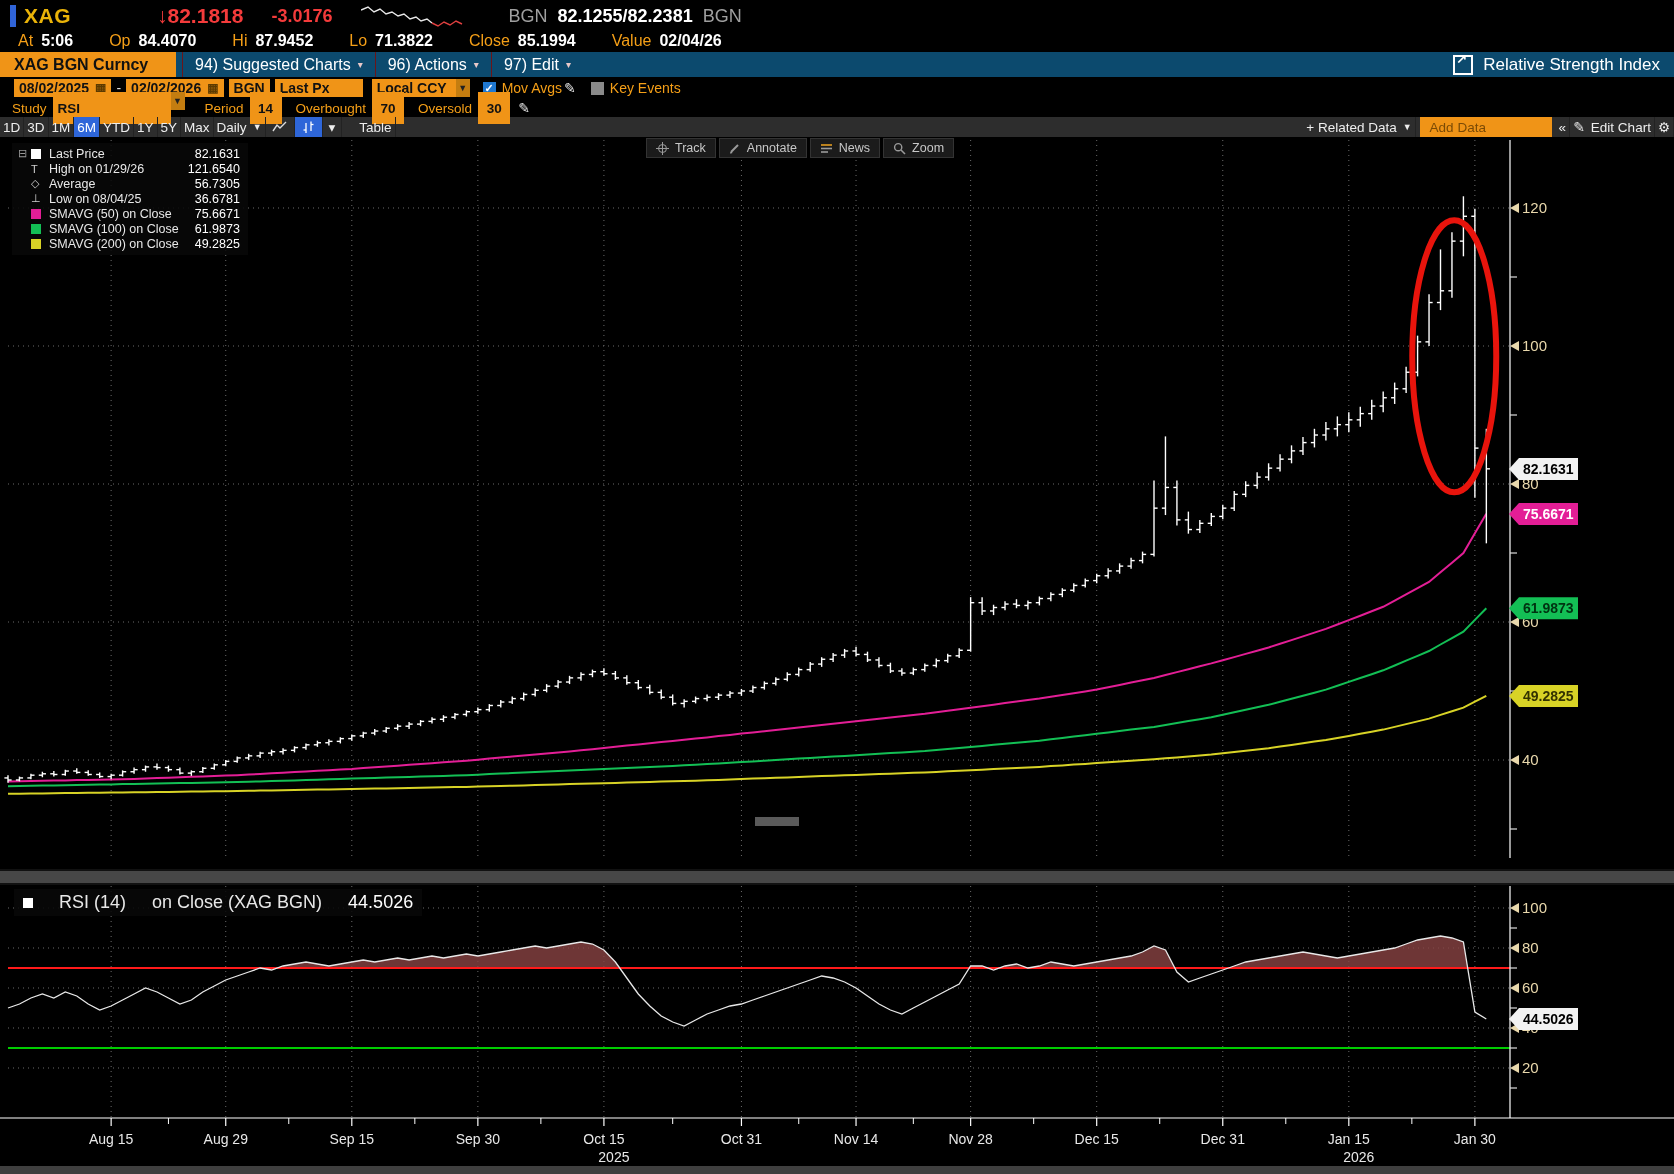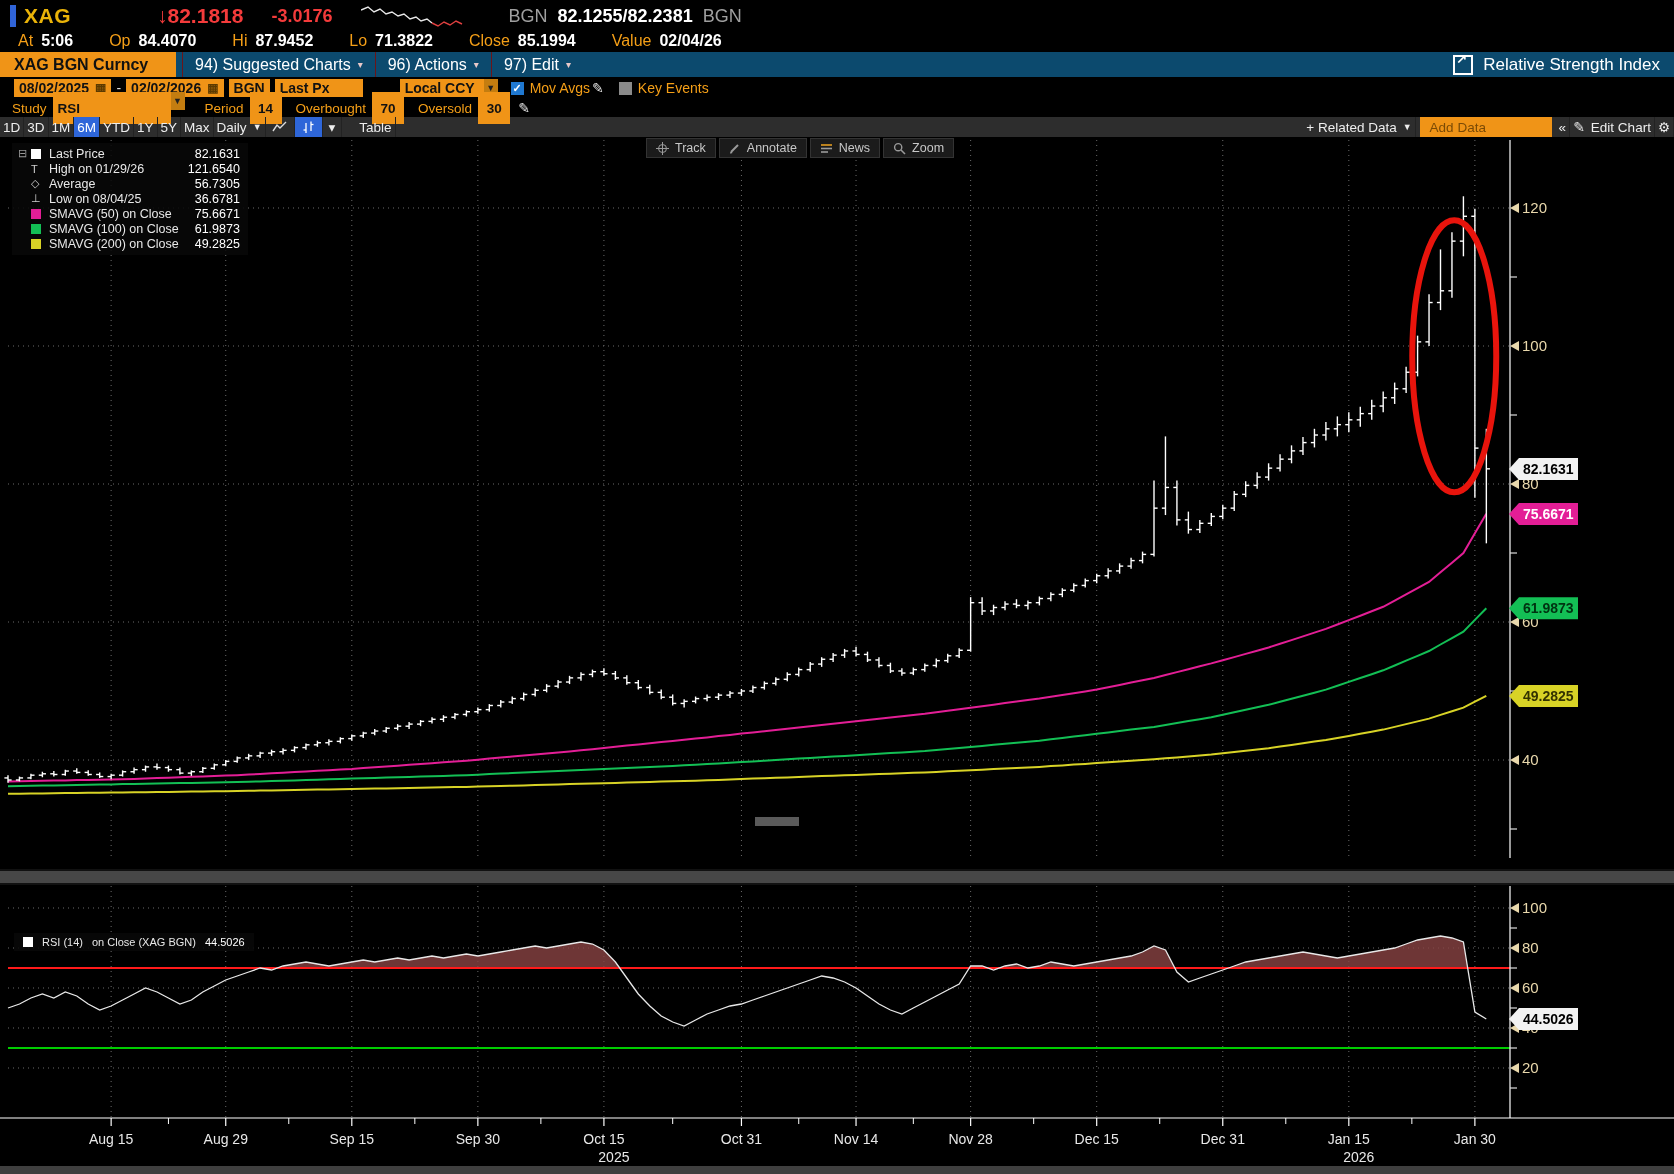--- a/index.html
+++ b/index.html
@@ -53,21 +53,21 @@
   .ovl-legend{position:absolute;left:12px;top:6px;background:rgba(8,8,8,.88);padding:3px 8px 4px 6px;z-index:5;}
   .lg-row{display:flex;align-items:center;height:15px;font-size:12.5px;color:#e8e8e8;white-space:nowrap;}
   .lg-tree{color:#9a9a9a;width:13px;font-size:11px;}
   .lg-marker{width:16px;display:flex;align-items:center;}
   .sw{width:10px;height:10px;display:inline-block;}
   .lg-glyph{color:#cfcfcf;font-size:11px;}
   .lg-label{margin-left:2px;}
   .lg-val{margin-left:auto;padding-left:16px;color:#fff;}
   .ovl-legend .lg-row{min-width:218px;}
   .ovl-rsi-legend{position:absolute;left:14px;top:752px;background:rgba(8,8,8,.88);display:flex;align-items:center;
-    padding:3px 9px;font-size:11px;color:#e8e8e8;gap:9px;z-index:5;white-space:nowrap;margin-top:44px;}
+    padding:3px 9px;font-size:18px;color:#e8e8e8;gap:26px;z-index:5;white-space:nowrap;}
   .mini{display:block;}
 </style>
 </head>
 <body>
 
 <div class="ticker-row">
   <span class="tk-mark"></span>
   <span class="tk-sym">XAG</span>
   <span class="tk-px"><span>↓</span><span>82.1818</span></span>
   <span class="tk-chg">-3.0176</span>
@@ -115,21 +115,21 @@
       <span class="cal">▦</span>
     </span>
   <span class="dash">-</span>
   <span class="fld">
       <span>02/02/2026</span>
       <span class="cal">▦</span>
     </span>
   <span class="fld">BGN</span>
   <span class="fld" style="min-width:78px;">Last Px</span>
   <span style="display:flex;margin-left:4px;">
-    <span class="fld" style="min-width:74px;margin-left:28px;">Local CCY</span>
+    <span class="fld" style="min-width:74px;">Local CCY</span>
     <span class="fld-arrow">▼</span>
   </span>
   <span style="display:flex;align-items:center;margin-left:8px;">
     <span class="chk blue">✓</span>
     <span class="set-lab">Mov Avgs</span>
     <span class="pencil">✎</span>
   </span>
   <span style="display:flex;align-items:center;margin-left:10px;">
     <span class="chk gray"></span>
     <span class="set-lab">Key Events</span>

